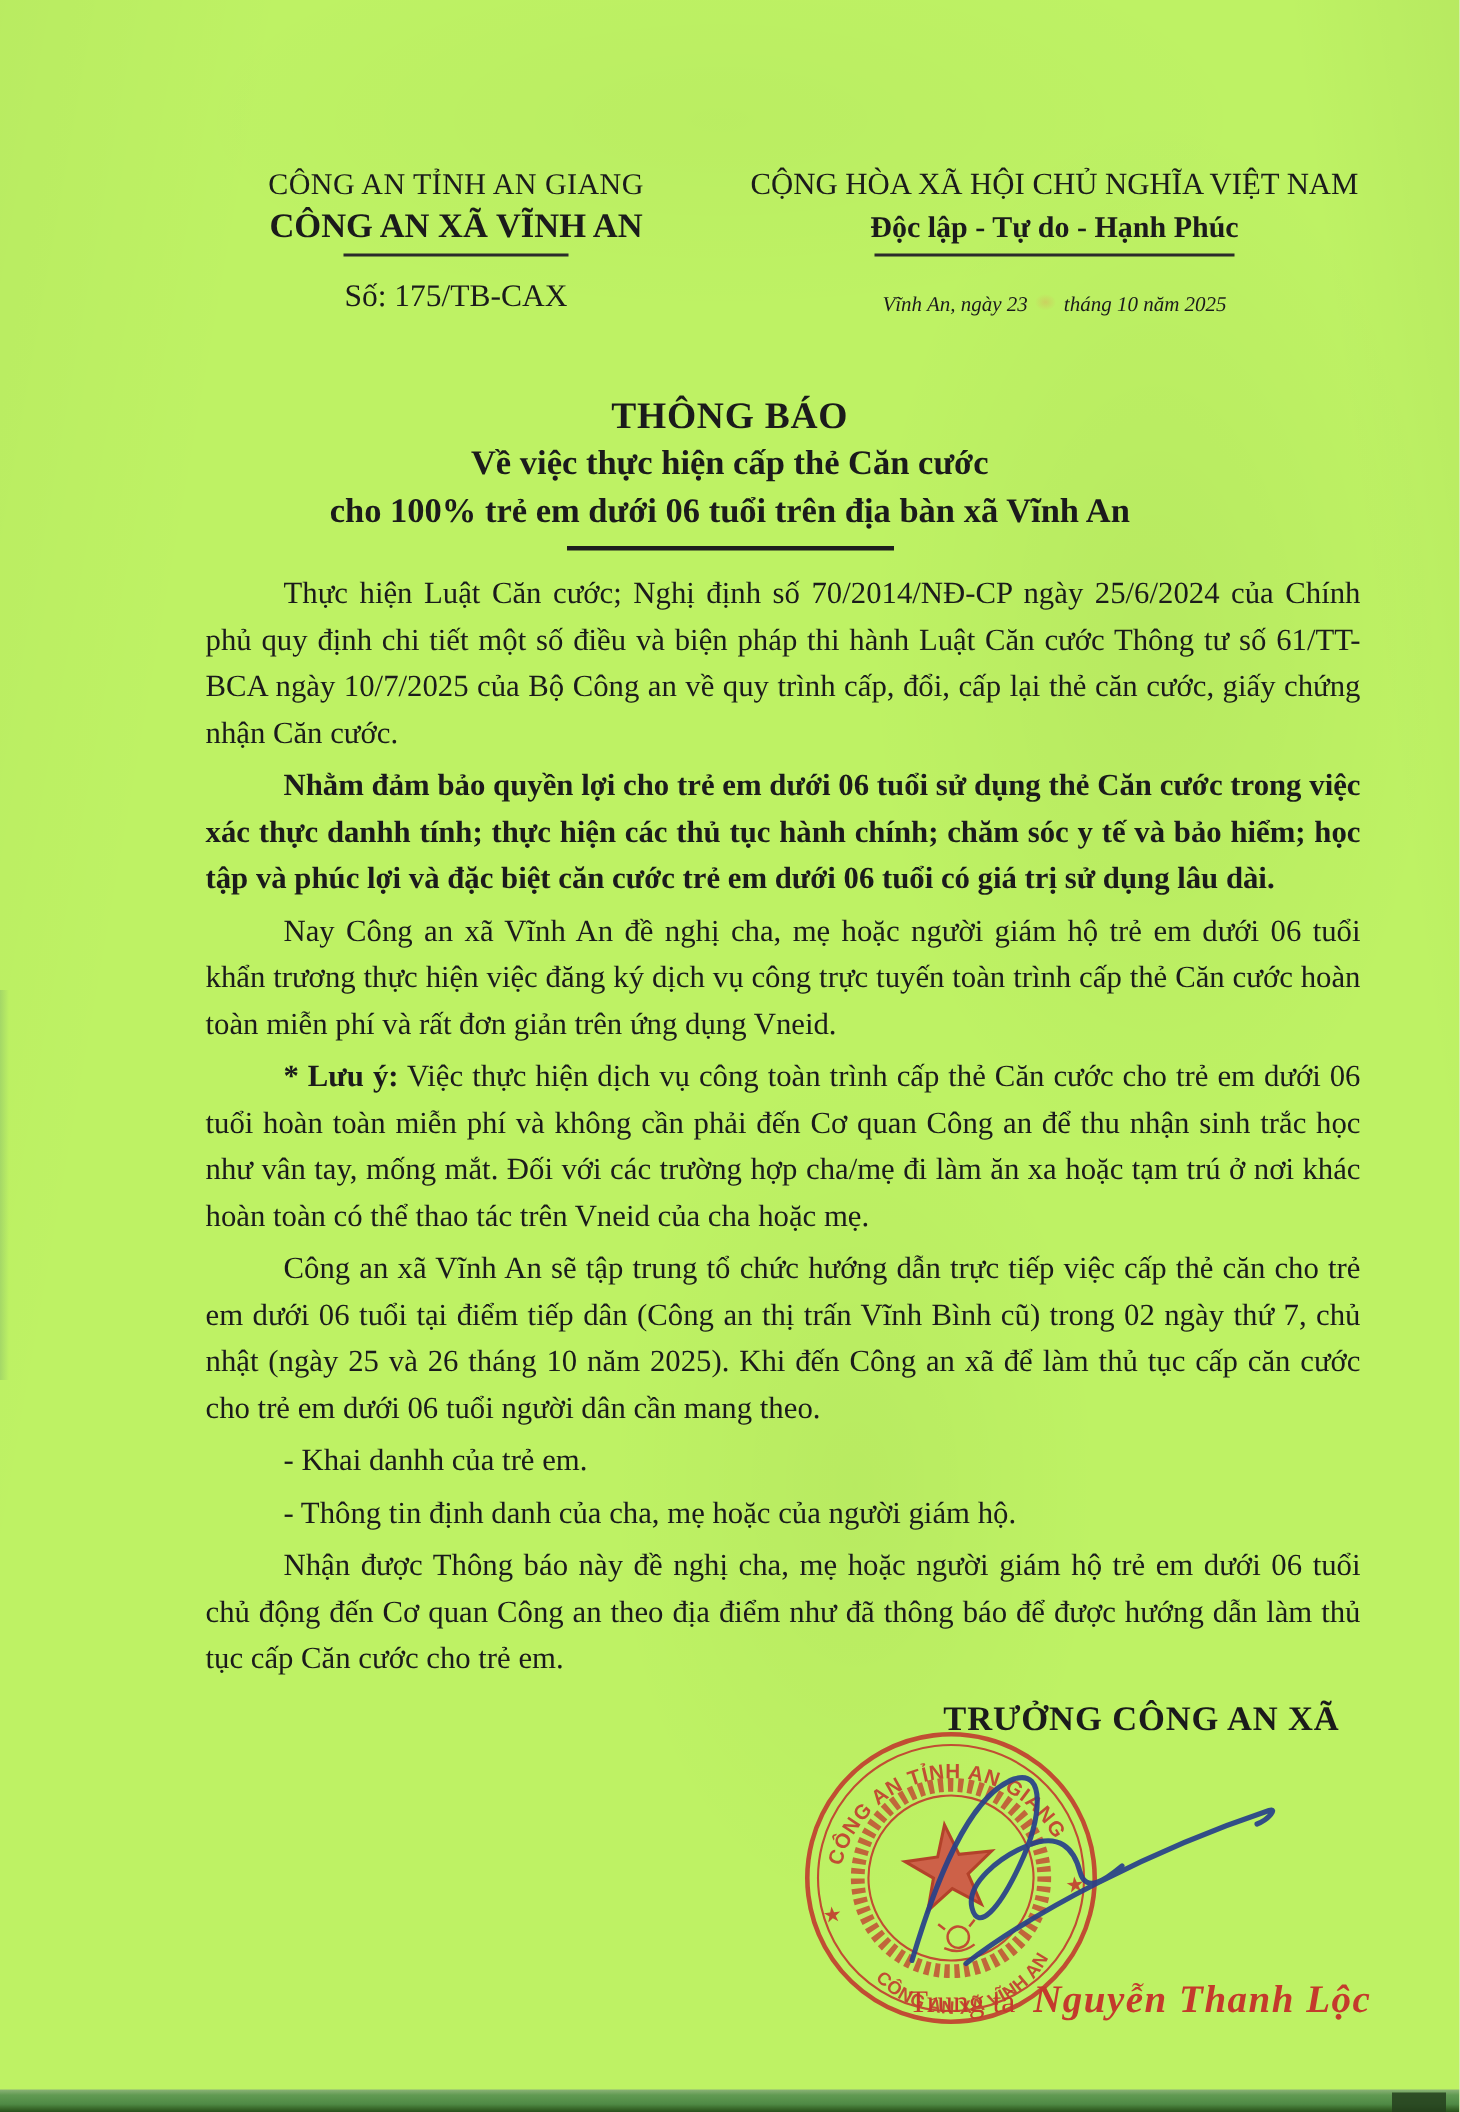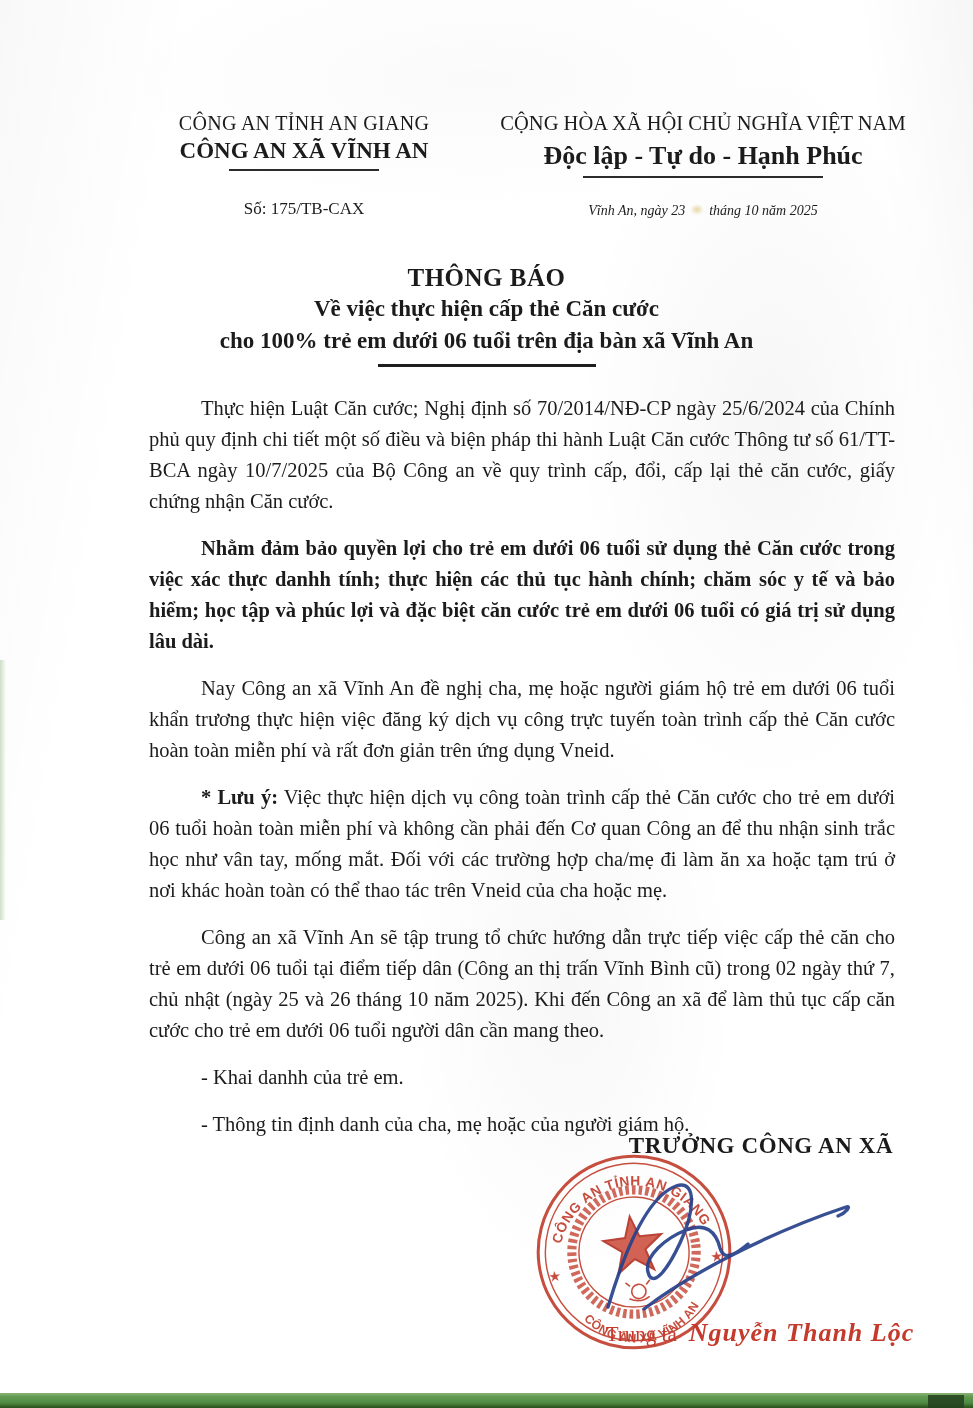--- a/index.html
+++ b/index.html
@@ -1,18 +1,18 @@
 <!DOCTYPE html>
 <html><head>
 <meta charset="utf-8">
 <style>
   html,body { margin:0; padding:0; background:#e9e9e5; }
   .page {
     position:relative; width:973px; height:1408px; overflow:hidden;
-    background:#ffffff;
+    background:#bef264;
     font-family:"Liberation Serif","DejaVu Serif",serif;
     color:#1b1b1b;
   }
   
   .page::before{
     content:""; position:absolute; inset:0; pointer-events:none;
     background:
       linear-gradient(100deg, rgba(0,0,0,0.028) 0%, transparent 16%),
       radial-gradient(ellipse 280px 520px at 770px 430px, rgba(0,0,0,0.035), transparent 70%),
       radial-gradient(ellipse 240px 420px at 570px 990px, rgba(0,0,0,0.03), transparent 70%),
@@ -30,45 +30,45 @@
   .band-dark-patch{
     position:absolute; left:928px; bottom:0; width:36px; height:13px;
     background:#24401d; opacity:.85;
   }
 
   
   .header-left{ position:absolute; left:148px; top:112px; width:312px; text-align:center; }
   .hl1{ font-size:20px; letter-spacing:.3px; white-space:nowrap; }
   .hl2{ font-size:23px; font-weight:bold; margin-top:3px; white-space:nowrap; }
   .hl-rule{ width:150px; height:2px; background:#2b2b2b; margin:5px auto 0; }
-  .doc-no{ font-size:17px; margin-top:28px; }
+  .doc-no{ font-size:21px; margin-top:14px; }
 
   .header-right{ position:absolute; left:466px; top:112px; width:474px; text-align:center; }
   .hr1{ font-size:20.5px; font-weight:normal; white-space:nowrap; }
-  .hr2{ font-size:26px; font-weight:bold; margin-top:6px; }
+  .hr2{ font-size:20px; font-weight:bold; margin-top:6px; }
   .hr-rule{ width:240px; height:2px; background:#2b2b2b; margin:5px auto 0; }
   .dateline{ font-size:14px; font-style:italic; margin-top:25px; white-space:nowrap; }
   .smudge{
     display:inline-block; width:14px; height:11px; margin:0 5px; border-radius:50%;
     background:radial-gradient(ellipse at center, rgba(213,186,92,.55), rgba(213,186,92,0) 72%);
     vertical-align:baseline;
   }
 
   
   .title-block{ position:absolute; top:264px; left:0; width:100%; text-align:center; }
   .t1{ font-size:25px; font-weight:bold; letter-spacing:.5px; }
   .t2{ font-size:23px; font-weight:bold; line-height:30px; margin-top:2px; }
   .t-rule{ width:218px; height:2.5px; background:#1e1e1e; margin:8px auto 0; }
 
   
   .body{
     position:absolute; left:133px; top:377px; width:778px;
     font-size:20.5px; line-height:31px; text-align:justify;
   }
-  .body p{ margin:16px; text-indent:52px; }
+  .body p{ margin:4px; text-indent:52px; }
   .bold-para{ font-weight:bold; }
   .list-line{ text-align:left; }
 
   
   .sig-title{
     position:absolute; left:575px; top:1133px; width:372px; text-align:center;
     font-size:23px; font-weight:bold; letter-spacing:.6px; white-space:nowrap;
   }
   .seal{ position:absolute; left:527px; top:1145px; width:214px; height:214px; opacity:.92; }
   .sig-ink{ position:absolute; left:556px; top:1155px; width:336px; height:178px; }
@@ -108,20 +108,21 @@
   </div>
 
   <div class="body">
     <p>Thực hiện Luật Căn cước; Nghị định số 70/2014/NĐ-CP ngày 25/6/2024 của Chính phủ quy định chi tiết một số điều và biện pháp thi hành Luật Căn cước Thông tư số 61/TT-BCA ngày 10/7/2025 của Bộ Công an về quy trình cấp, đổi, cấp lại thẻ căn cước, giấy chứng nhận Căn cước.</p>
     <p class="bold-para">Nhằm đảm bảo quyền lợi cho trẻ em dưới 06 tuổi sử dụng thẻ Căn cước trong việc xác thực danhh tính; thực hiện các thủ tục hành chính; chăm sóc y tế và bảo hiểm; học tập và phúc lợi và đặc biệt căn cước trẻ em dưới 06 tuổi có giá trị sử dụng lâu dài.</p>
     <p>Nay Công an xã Vĩnh An đề nghị cha, mẹ hoặc người giám hộ trẻ em dưới 06 tuổi khẩn trương thực hiện việc đăng ký dịch vụ công trực tuyến toàn trình cấp thẻ Căn cước hoàn toàn miễn phí và rất đơn giản trên ứng dụng Vneid.</p>
     <p><strong>* Lưu ý:</strong> <span>Việc thực hiện dịch vụ công toàn trình cấp thẻ Căn cước cho trẻ em dưới 06 tuổi hoàn toàn miễn phí và không cần phải đến Cơ quan Công an để thu nhận sinh trắc học như vân tay, mống mắt. Đối với các trường hợp cha/mẹ đi làm ăn xa hoặc tạm trú ở nơi khác hoàn toàn có thể thao tác trên Vneid của cha hoặc mẹ.</span></p>
     <p>Công an xã Vĩnh An sẽ tập trung tổ chức hướng dẫn trực tiếp  việc cấp thẻ căn cho trẻ em dưới 06 tuổi tại điểm tiếp dân (Công an thị trấn Vĩnh Bình cũ) trong 02 ngày thứ 7, chủ nhật (ngày 25 và 26 tháng 10 năm 2025). Khi đến Công an xã để làm thủ tục cấp căn cước cho trẻ em dưới 06 tuổi người dân cần mang theo.</p>
     <p class="list-line">- Khai danhh của trẻ em.</p>
     <p class="list-line">- Thông tin định danh của cha, mẹ hoặc của người giám hộ.</p>
+    <p>Nhận được Thông báo này đề nghị cha, mẹ hoặc người giám hộ trẻ em dưới 06 tuổi chủ động đến Cơ quan Công an theo địa điểm như đã thông báo để được hướng dẫn làm thủ tục cấp Căn cước cho trẻ em.</p>
   </div>
 
   <div class="sig-title">TRƯỞNG CÔNG AN XÃ</div>
 
   <svg class="seal" viewBox="0 0 210 210">
     <g transform="rotate(-7 105 105)" fill="none" stroke="#c2402f">
       <circle cx="105" cy="105" r="94" stroke-width="3"></circle>
       <circle cx="105" cy="105" r="87" stroke-width="1.4"></circle>
       <circle cx="105" cy="105" r="61" stroke-width="9" stroke-dasharray="3.5 3" opacity="0.85"></circle>
       <circle cx="105" cy="105" r="54" stroke-width="1.4"></circle>

